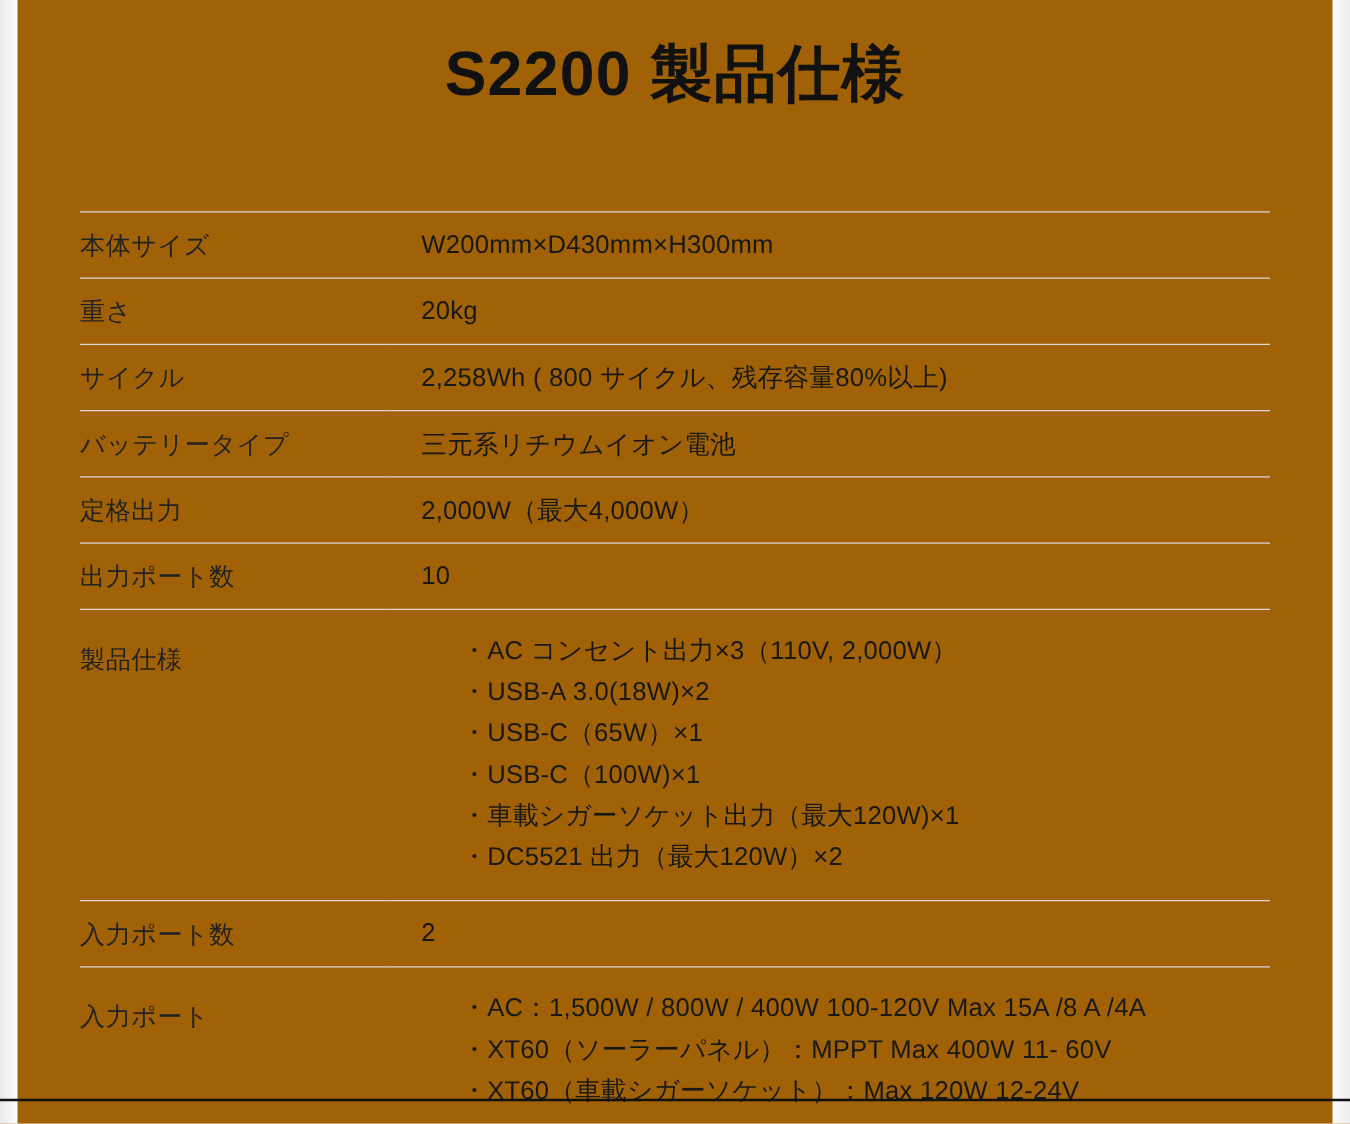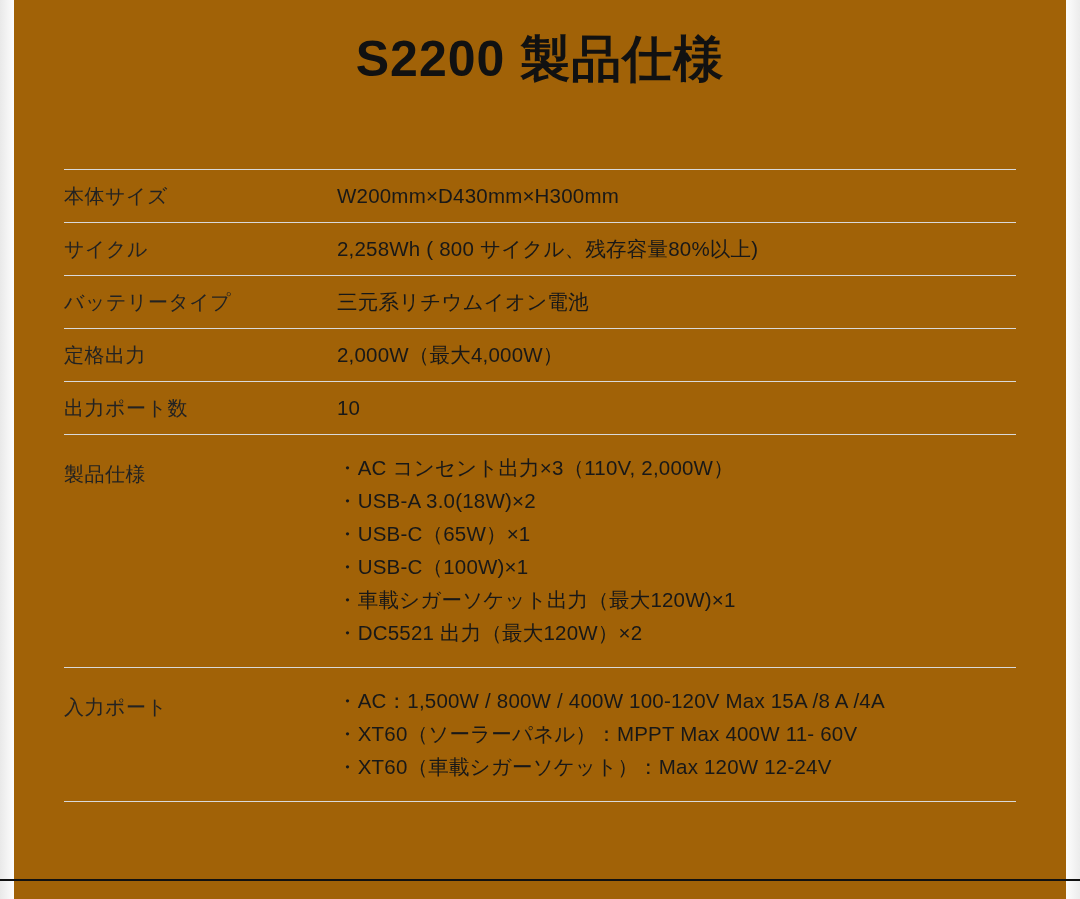--- a/index.html
+++ b/index.html
@@ -88,20 +88,21 @@
   }
   .bullet-list {
     margin: 0;
     padding: 0;
     list-style: none;
   }
   .bullet-list li {
     font-size: 20.5px;
     line-height: 33px;
     white-space: nowrap;
+    margin-left: 32px;
   }
   .footer-rule {
     position: absolute;
     left: 0;
     right: 0;
     bottom: 18px;
     height: 2px;
     background: #111111;
   }
 </style>
@@ -115,20 +116,24 @@
   <div class="title">S2200 製品仕様</div>
 
   <table class="spec-table">
     <tbody>
 
       <tr class="simple">
         <td class="label">本体サイズ</td>
         <td class="value">W200mm×D430mm×H300mm</td>
       </tr>
 
+      <tr class="simple">
+        <td class="label">重さ</td>
+        <td class="value">20kg</td>
+      </tr>
 
       <tr class="simple">
         <td class="label">サイクル</td>
         <td class="value">2,258Wh ( 800 サイクル、残存容量80%以上)</td>
       </tr>
 
       <tr class="simple">
         <td class="label">バッテリータイプ</td>
         <td class="value">三元系リチウムイオン電池</td>
       </tr>
@@ -150,20 +155,24 @@
             <li>・AC コンセント出力×3（110V, 2,000W）</li>
             <li>・USB-A 3.0(18W)×2</li>
             <li>・USB-C（65W）×1</li>
             <li>・USB-C（100W)×1</li>
             <li>・車載シガーソケット出力（最大120W)×1</li>
             <li>・DC5521 出力（最大120W）×2</li>
           </ul>
         </td>
       </tr>
 
+      <tr class="simple">
+        <td class="label">入力ポート数</td>
+        <td class="value">2</td>
+      </tr>
 
       <tr class="multi">
         <td class="label">入力ポート</td>
         <td class="value">
           <ul class="bullet-list">
             <li>・AC：1,500W / 800W / 400W 100-120V Max 15A /8 A /4A</li>
             <li>・XT60（ソーラーパネル）：MPPT Max 400W 11- 60V</li>
             <li>・XT60（車載シガーソケット）：Max 120W 12-24V</li>
           </ul>
         </td>

